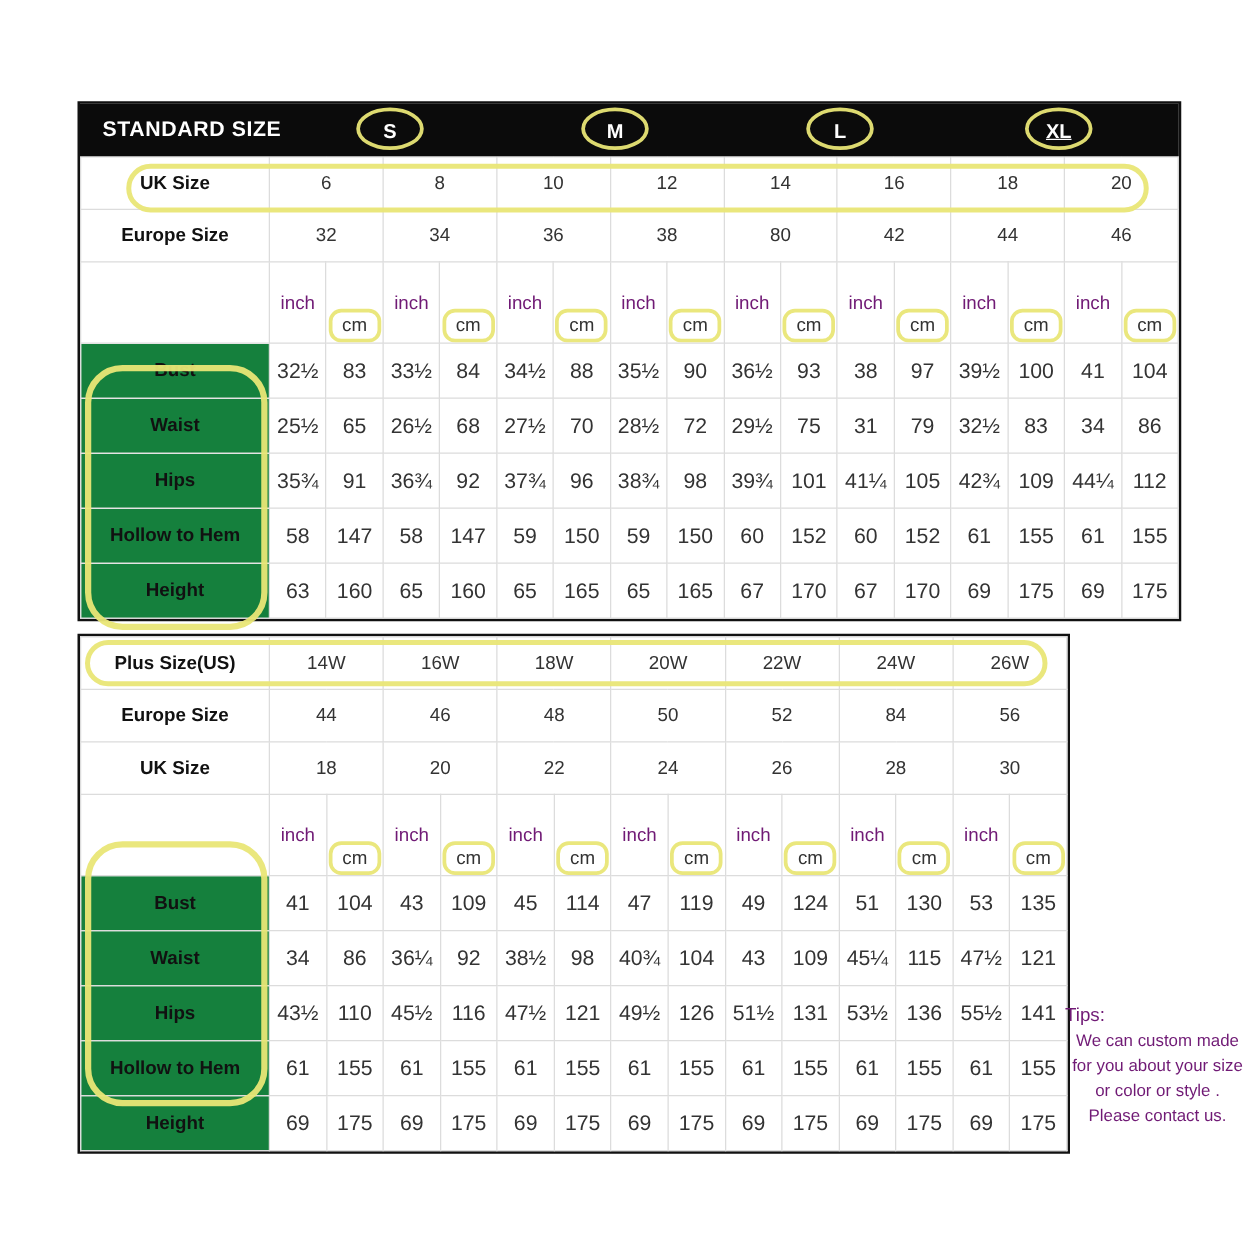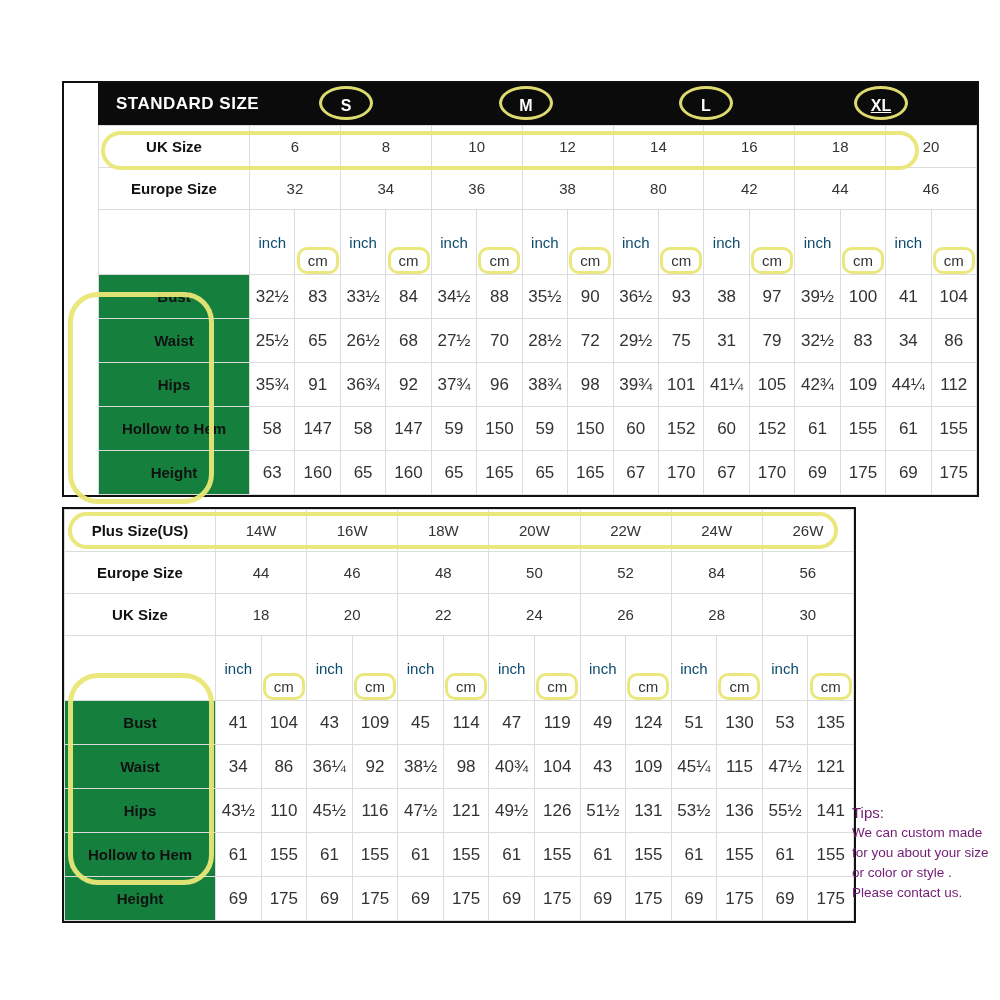--- a/index.html
+++ b/index.html
@@ -18,34 +18,34 @@
   td{border:1px solid #dcdcdc;text-align:center;vertical-align:middle;
      height:41px;font-size:15px;padding:0;overflow:hidden;}
   tr.unit td{height:42px;}
   tr.meas td{height:43px;}
   td.lbl{font-weight:bold;color:#111;font-size:15px;}
   td.gray{background:#15803d;}
   td.val{font-size:17px;color:#333;}
   td.szv{font-size:15px;color:#333;}
   .cmhl{display:inline-block;min-width:26px;padding:2px 5px;border:3px solid rgba(233,230,118,.95);
     border-radius:10px;font-size:15px;color:#333;margin-top:37px;}
-  .inchtx{font-size:15px;color:#0c4a6e;}
+  .inchtx{font-size:15px;color:#701a75;}
   
   .ann{position:absolute;border:4px solid rgba(233,230,118,.95);pointer-events:none;
     box-sizing:border-box;background:transparent;}
   .ann.oval{border-radius:20px;}
   .ann.bigrect{border-width:5px;border-radius:30px;}
   .tips{position:absolute;left:852px;top:804px;width:148px;color:#701a75;}
   .tips .t-title{font-size:15px;margin-bottom:2px;}
-  .tips .t-line{font-size:13.5px;line-height:20px;white-space:nowrap;}
+  .tips .t-line{font-size:13.5px;line-height:20px;white-space:nowrap;text-align:center;}
 </style>
 </head>
 <body>
 
-<div class="tblwrap" style="left:62px;top:81px;width:879px;padding-left:34px;">
+<div class="tblwrap" style="left:62px;top:81px;width:879px;">
   <div class="bar">
     <span class="title">STANDARD SIZE</span>
     <span class="grp" style="left:221px;">S</span>
     <span class="grp" style="left:401px;">M</span>
     <span class="grp" style="left:581px;">L</span>
     <span class="grp" style="left:756px;text-decoration:underline;">XL</span>
   </div>
   <table>
     <colgroup>
         <col style="width:151px;">

